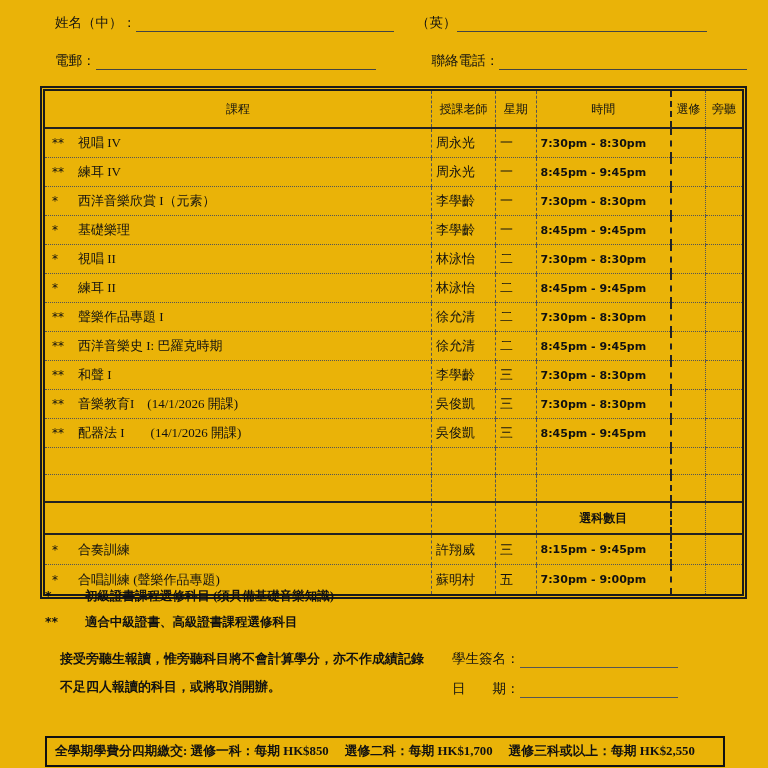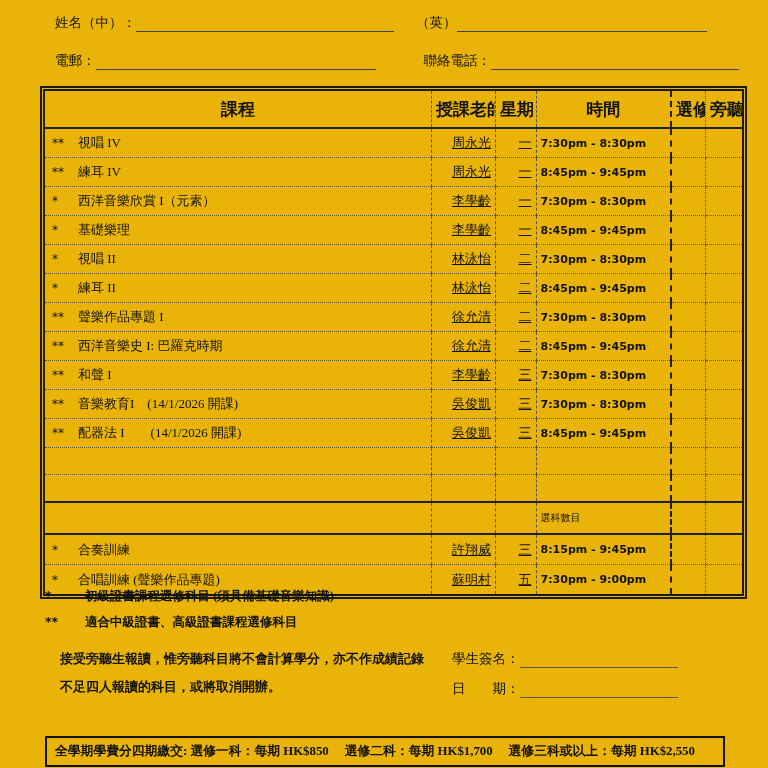--- a/index.html
+++ b/index.html
@@ -6,38 +6,38 @@
   .page{position:relative;width:768px;height:768px;background:#eab308;color:#111;
         font-family:"Liberation Serif","DejaVu Serif",serif;font-size:13px;overflow:hidden;}
   .abs{position:absolute;}
   .formline{display:flex;align-items:flex-end;white-space:nowrap;}
   .blank{display:inline-block;border-bottom:1.5px solid #444;height:15px;}
   .lbl{font-size:13.5px;}
   
   .tablewrap{position:absolute;left:40px;top:86px;width:697px;border:5px double #1a1a1a;}
   table{border-collapse:collapse;width:100%;table-layout:fixed;}
   td,th{padding:0 4px;overflow:hidden;white-space:nowrap;}
-  th{height:36px;font-size:17px;font-weight:bold;text-align:center;border-bottom:2px solid #222;}
+  th{height:36px;font-size:12px;font-weight:normal;text-align:center;border-bottom:2px solid #222;}
   tr.row td{height:28px;border-bottom:1.5px dotted #555;}
   tr.emptyrow td{height:26px;border-bottom:1.5px dotted #555;}
   tr.emptyrow.last td{border-bottom:2.5px solid #222;}
   tr.countrow td{height:30px;border-bottom:2px solid #222;}
   tr.bottomrow td{height:29px;border-bottom:1.5px dotted #555;}
   tr.bottomrow.last td{border-bottom:none;}
   .b-teacher{border-left:1.5px dashed #555;margin-top:35px;}
   .b-day{border-left:1.5px dashed #555;}
   .b-time{border-left:1.5px dashed #555;}
   .b-elect{border-left:2.5px dashed #222;}
   .b-audit{border-left:1.5px dotted #555;}
   .c-course{text-align:left;padding-left:7px;}
   .c-course .prefix{display:inline-block;width:26px;font-family:"DejaVu Sans",sans-serif;font-size:12px;}
-  .c-teacher,.c-day{text-align:right;text-decoration:underline;}
+  .c-teacher,.c-day{text-align:left;}
   .c-time{text-align:left;font-family:"DejaVu Sans","Liberation Sans",sans-serif;
           font-weight:bold;font-size:11px;}
-  .countlabel{font-weight:normal;font-size:10px;}
+  .countlabel{font-weight:bold;text-align:center;font-size:12px;}
   
   .foot{display:flex;font-weight:bold;font-size:12.5px;}
   .foot .mk{width:40px;font-family:"DejaVu Sans",sans-serif;}
   .notes{font-weight:bold;font-size:13px;line-height:28px;}
   .sigline{display:flex;align-items:flex-end;font-size:13.5px;white-space:nowrap;}
   .sig-blank{display:inline-block;border-bottom:1.5px solid #555;height:14px;width:158px;}
   
   .feebox{position:absolute;left:45px;top:736px;width:660px;border:2px solid #111;
           padding:5px 8px;font-weight:bold;font-size:12.8px;white-space:nowrap;}
 </style>
@@ -49,21 +49,21 @@
   <div class="abs formline" style="left:55px;top:14px;">
     <span class="lbl">姓名（中）：</span>
     <span class="blank" style="width:258px;"></span>
     <span class="lbl" style="margin-left:22px;">（英）</span>
     <span class="blank" style="width:250px;"></span>
   </div>
 
   <div class="abs formline" style="left:55px;top:52px;align-items:flex-end;">
     <span class="lbl">電郵：</span>
     <span class="blank" style="width:280px;"></span>
-    <span class="lbl" style="margin-left:12px;padding-left:36px;">聯絡電話：</span>
+    <span class="lbl" style="margin-left:20px;padding-left:36px;">聯絡電話：</span>
     <span class="blank" style="width:248px;"></span>
   </div>
 
   <div class="tablewrap">
   <table>
     <colgroup>
       <col style="width:381px">
           <col style="width:63px">
           <col style="width:40px">
       <col style="width:133px">

